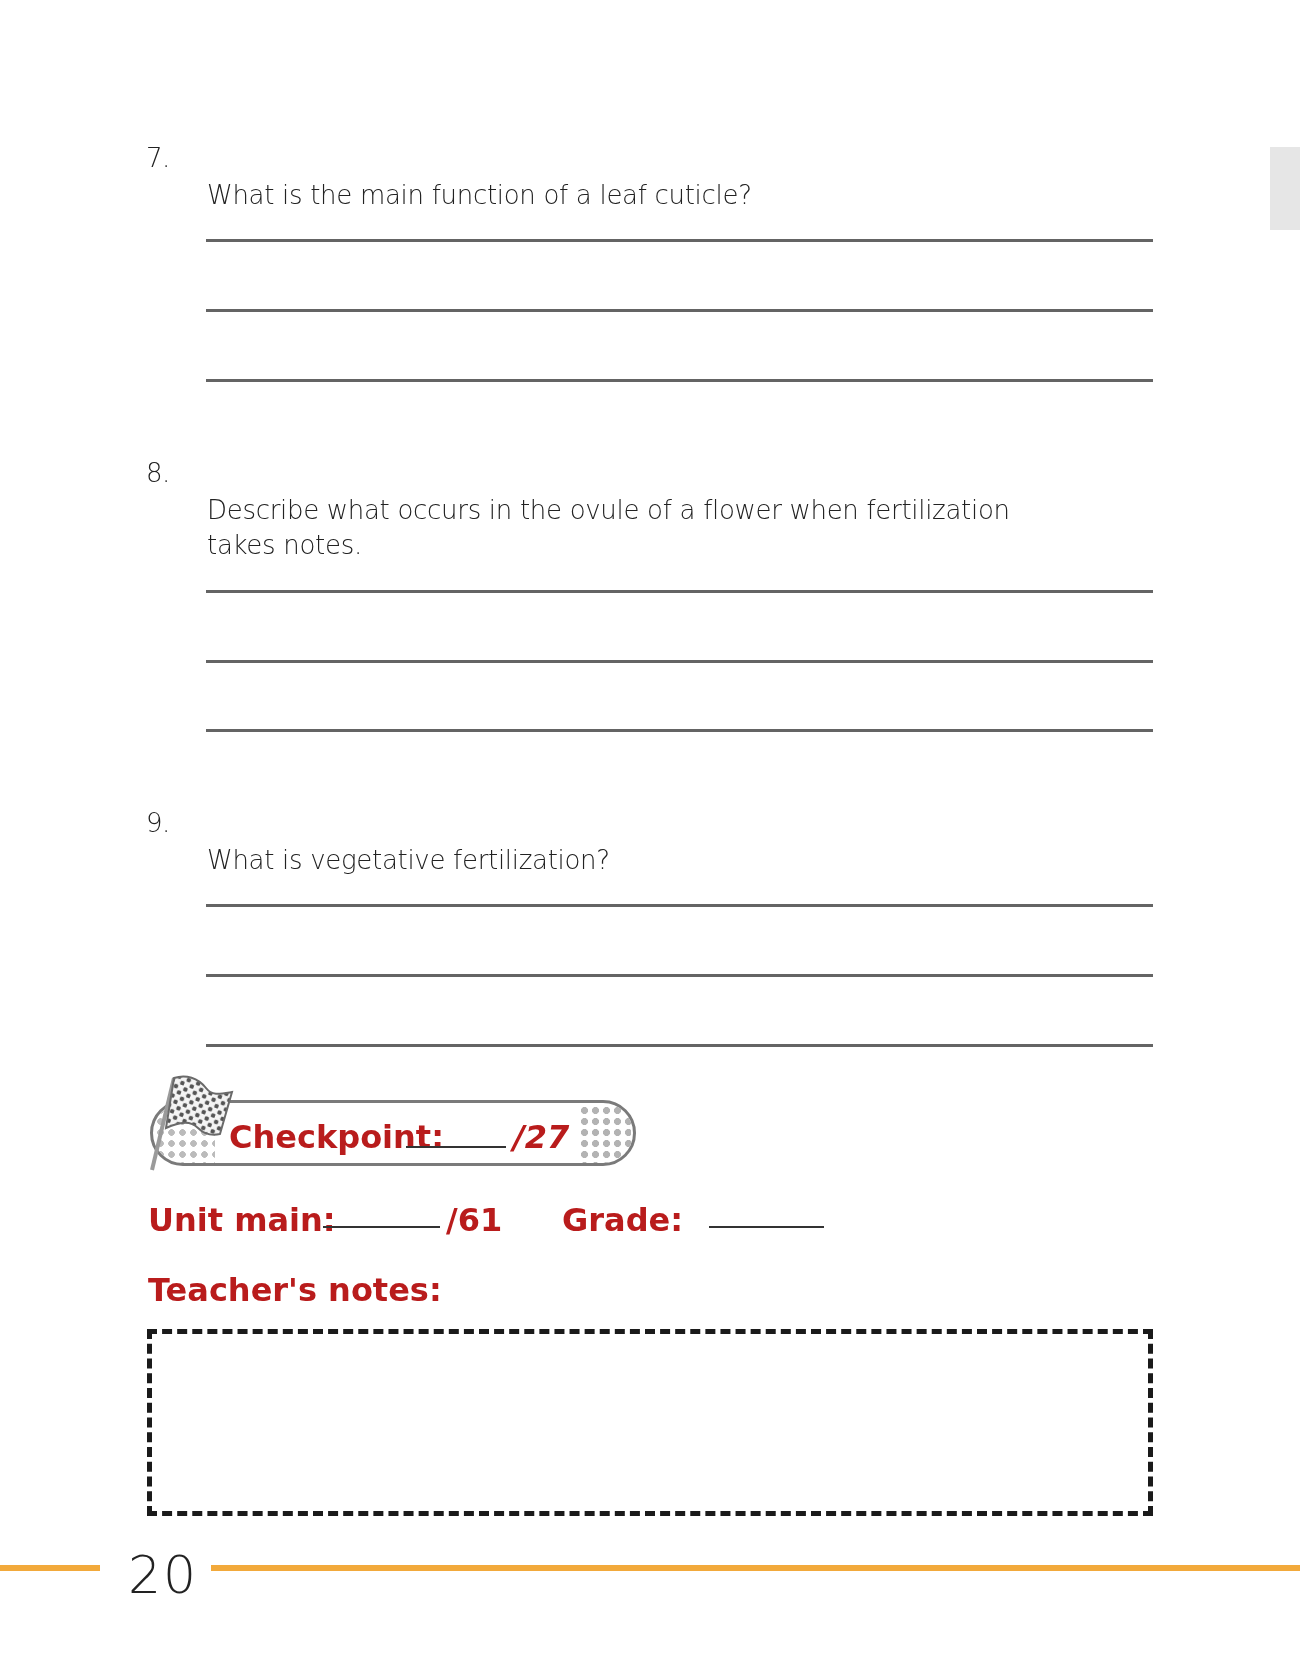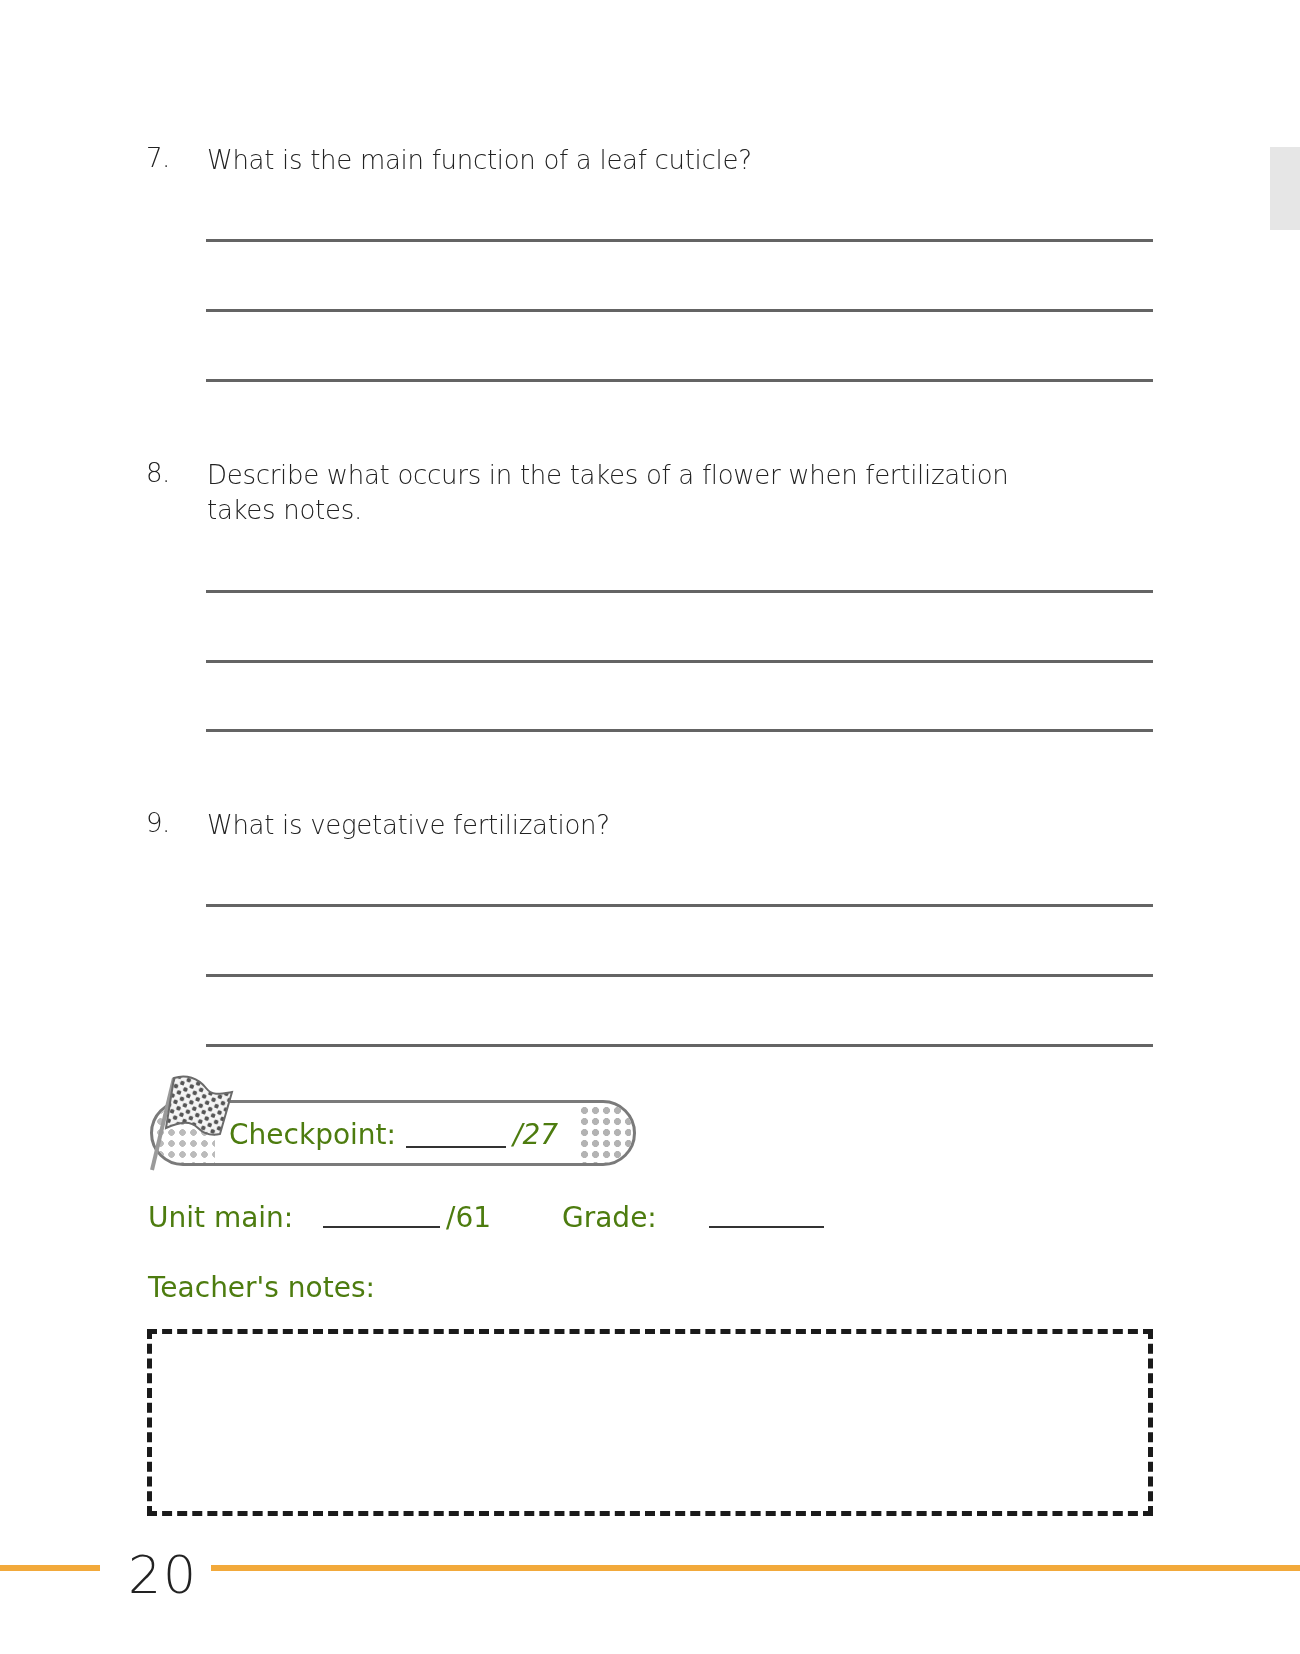--- a/index.html
+++ b/index.html
@@ -1,31 +1,31 @@
 <!DOCTYPE html>
 <html><head>
 <meta charset="utf-8">
 <style>
   html, body { margin:0; padding:0; background:#ffffff; }
   body { width:1300px; height:1654px; position:relative; overflow:hidden;
          font-family:"DejaVu Sans", "Liberation Sans", sans-serif; color:#1f1f1f; }
   .abs { position:absolute; }
   .side-tab { left:1270px; top:147px; width:30px; height:83px; background:#e6e6e6; }
   .qnum { font-size:26px; font-weight:300; letter-spacing:-0.5px; color:#222; }
-  .qtext { font-size:26px; font-weight:300; letter-spacing:-0.3px; color:#222; line-height:35px; }
+  .qtext { font-size:26px; font-weight:300; letter-spacing:-0.3px; color:#222; line-height:35px;margin-top:35px; }
   .aline { left:206px; width:947px; height:3px; background:#646464; }
   .pill { left:150px; top:1100px; width:486px; height:66px; border:3px solid #7a7a7a;
           border-radius:36px; box-sizing:border-box; background:#fff; overflow:hidden; }
   .dots-l { position:absolute; left:2px; top:2px; width:60px; height:58px;
             background-image:radial-gradient(circle, #b3b3b3 3px, transparent 3.6px);
             background-size:11px 11px; opacity:0.9; }
   .dots-r { position:absolute; right:2px; top:2px; width:52px; height:58px;
             background-image:radial-gradient(circle, #b3b3b3 3.2px, transparent 3.8px);
             background-size:11px 11px; }
-  .bold-label { font-family:"DejaVu Sans", sans-serif; font-weight:normal; font-size:28px; color:#4d7c0f; }
+  .bold-label { font-family:"DejaVu Sans", sans-serif; font-weight:bold; font-size:32px; color:#b91c1c; }
   .blank { height:2px; background:#333; }
   .dashbox { left:147px; top:1329px; width:1006px; height:187px; box-sizing:border-box;
              border:5px dashed #1a1a1a; }
   .footer-line { height:6px; background:#f2a93b; top:1565px; }
   .pagenum { left:128px; top:1545px; font-size:52px; font-weight:300; color:#222; letter-spacing:2px; }
 </style>
 </head>
 <body>
 
 <div class="abs side-tab"></div>
@@ -33,21 +33,21 @@
 <div>
   <div class="abs qnum" style="left:146px; top:143px;">7.</div>
   <div class="abs qtext" style="left:207px; top:143px;">What is the main function of a leaf cuticle?</div>
   <div class="abs aline" style="top:239px;"></div>
   <div class="abs aline" style="top:309px;"></div>
   <div class="abs aline" style="top:379px;"></div>
 </div>
 
 <div>
   <div class="abs qnum" style="left:146px; top:458px;">8.</div>
-  <div class="abs qtext" style="left:207px; top:458px;">Describe what occurs in the takes of a flower when fertilization</div>
+  <div class="abs qtext" style="left:207px; top:458px;">Describe what occurs in the ovule of a flower when fertilization</div>
   <div class="abs qtext" style="left:207px; top:493px;">takes notes.</div>
   <div class="abs aline" style="top:590px;"></div>
   <div class="abs aline" style="top:660px;"></div>
   <div class="abs aline" style="top:729px;"></div>
 </div>
 
 <div>
   <div class="abs qnum" style="left:146px; top:808px;">9.</div>
   <div class="abs qtext" style="left:207px; top:808px;">What is vegetative fertilization?</div>
   <div class="abs aline" style="top:904px;"></div>

